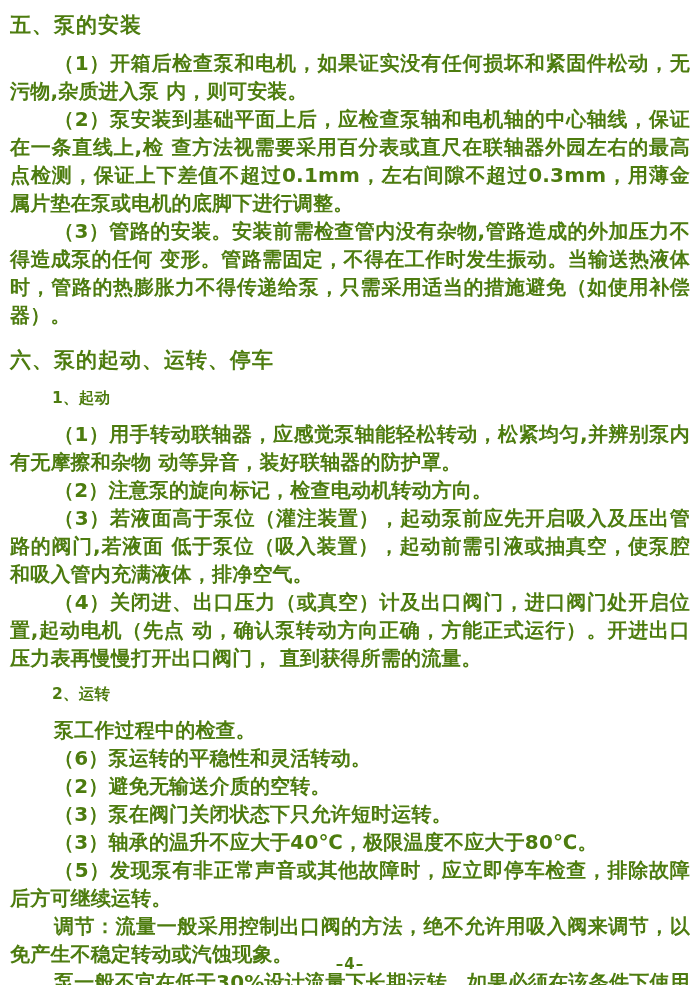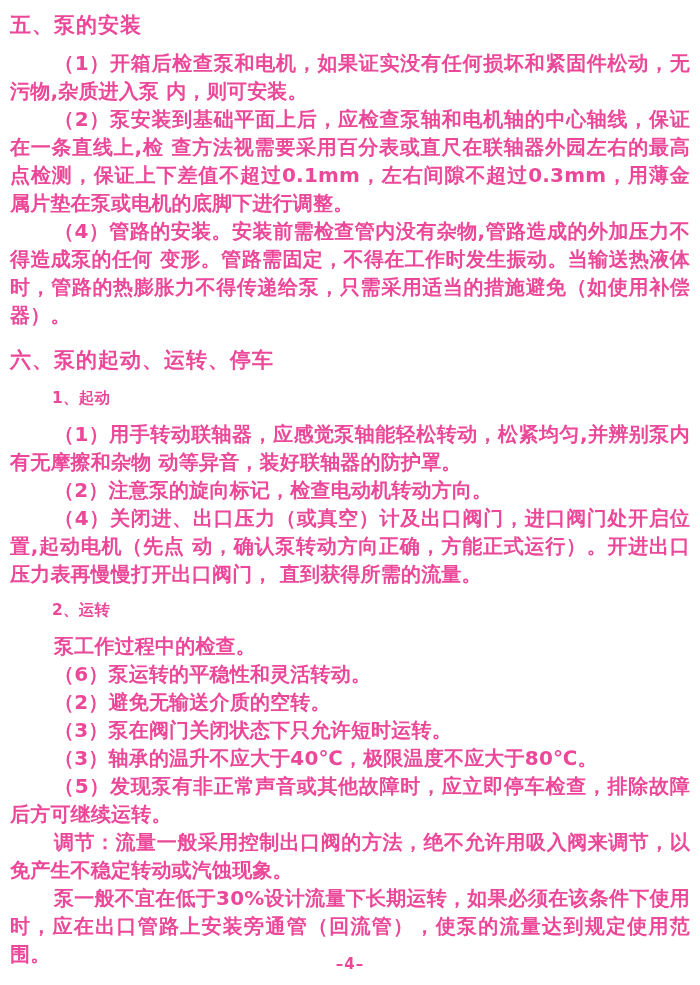--- a/index.html
+++ b/index.html
@@ -6,21 +6,21 @@
     margin: 0;
     padding: 0;
     background: #ffffff;
   }
   .page {
     position: relative;
     width: 700px;
     height: 985px;
     margin: 0 auto;
     background: #ffffff;
-    color: #ec4899;
+    color: #4d7c0f;
     font-family: "DejaVu Sans", sans-serif;
     font-weight: 700;
     box-sizing: border-box;
     padding: 10px 10px 0 10px;
     overflow: hidden;
   }
   .h1 {
     font-size: 21px;
     line-height: 30px;
     margin: 0 0 9px 0;
@@ -56,27 +56,28 @@
 </style>
 </head>
 <body>
 
 <div class="page">
 
   <h2 class="h1">五、泵的安装</h2>
 
   <p class="p">（1）开箱后检查泵和电机，如果证实没有任何损坏和紧固件松动，无污物,杂质进入泵 内，则可安装。</p>
   <p class="p">（2）泵安装到基础平面上后，应检查泵轴和电机轴的中心轴线，保证在一条直线上,检 查方法视需要采用百分表或直尺在联轴器外园左右的最高点检测，保证上下差值不超过0.1mm，左右间隙不超过0.3mm，用薄金属片垫在泵或电机的底脚下进行调整。</p>
-  <p class="p">（4）管路的安装。安装前需检查管内没有杂物,管路造成的外加压力不得造成泵的任何 变形。管路需固定，不得在工作时发生振动。当输送热液体时，管路的热膨胀力不得传递给泵，只需采用适当的措施避免（如使用补偿器）。</p>
+  <p class="p">（3）管路的安装。安装前需检查管内没有杂物,管路造成的外加压力不得造成泵的任何 变形。管路需固定，不得在工作时发生振动。当输送热液体时，管路的热膨胀力不得传递给泵，只需采用适当的措施避免（如使用补偿器）。</p>
 
   <h2 class="h1 second">六、泵的起动、运转、停车</h2>
 
   <p class="sub">1、起动</p>
   <p class="p">（1）用手转动联轴器，应感觉泵轴能轻松转动，松紧均匀,并辨别泵内有无摩擦和杂物 动等异音，装好联轴器的防护罩。</p>
   <p class="p">（2）注意泵的旋向标记，检查电动机转动方向。</p>
+  <p class="p">（3）若液面高于泵位（灌注装置），起动泵前应先开启吸入及压出管路的阀门,若液面 低于泵位（吸入装置），起动前需引液或抽真空，使泵腔和吸入管内充满液体，排净空气。</p>
   <p class="p">（4）关闭进、出口压力（或真空）计及出口阀门，进口阀门处开启位置,起动电机（先点 动，确认泵转动方向正确，方能正式运行）。开进出口压力表再慢慢打开出口阀门， 直到获得所需的流量。</p>
 
   <p class="sub">2、运转</p>
   <p class="p">泵工作过程中的检查。</p>
   <p class="p">（6）泵运转的平稳性和灵活转动。</p>
   <p class="p">（2）避免无输送介质的空转。</p>
   <p class="p">（3）泵在阀门关闭状态下只允许短时运转。</p>
   <p class="p">（3）轴承的温升不应大于40℃，极限温度不应大于80℃。</p>
   <p class="p">（5）发现泵有非正常声音或其他故障时，应立即停车检查，排除故障后方可继续运转。</p>
   <p class="p">调节：流量一般采用控制出口阀的方法，绝不允许用吸入阀来调节，以免产生不稳定转动或汽蚀现象。</p>

